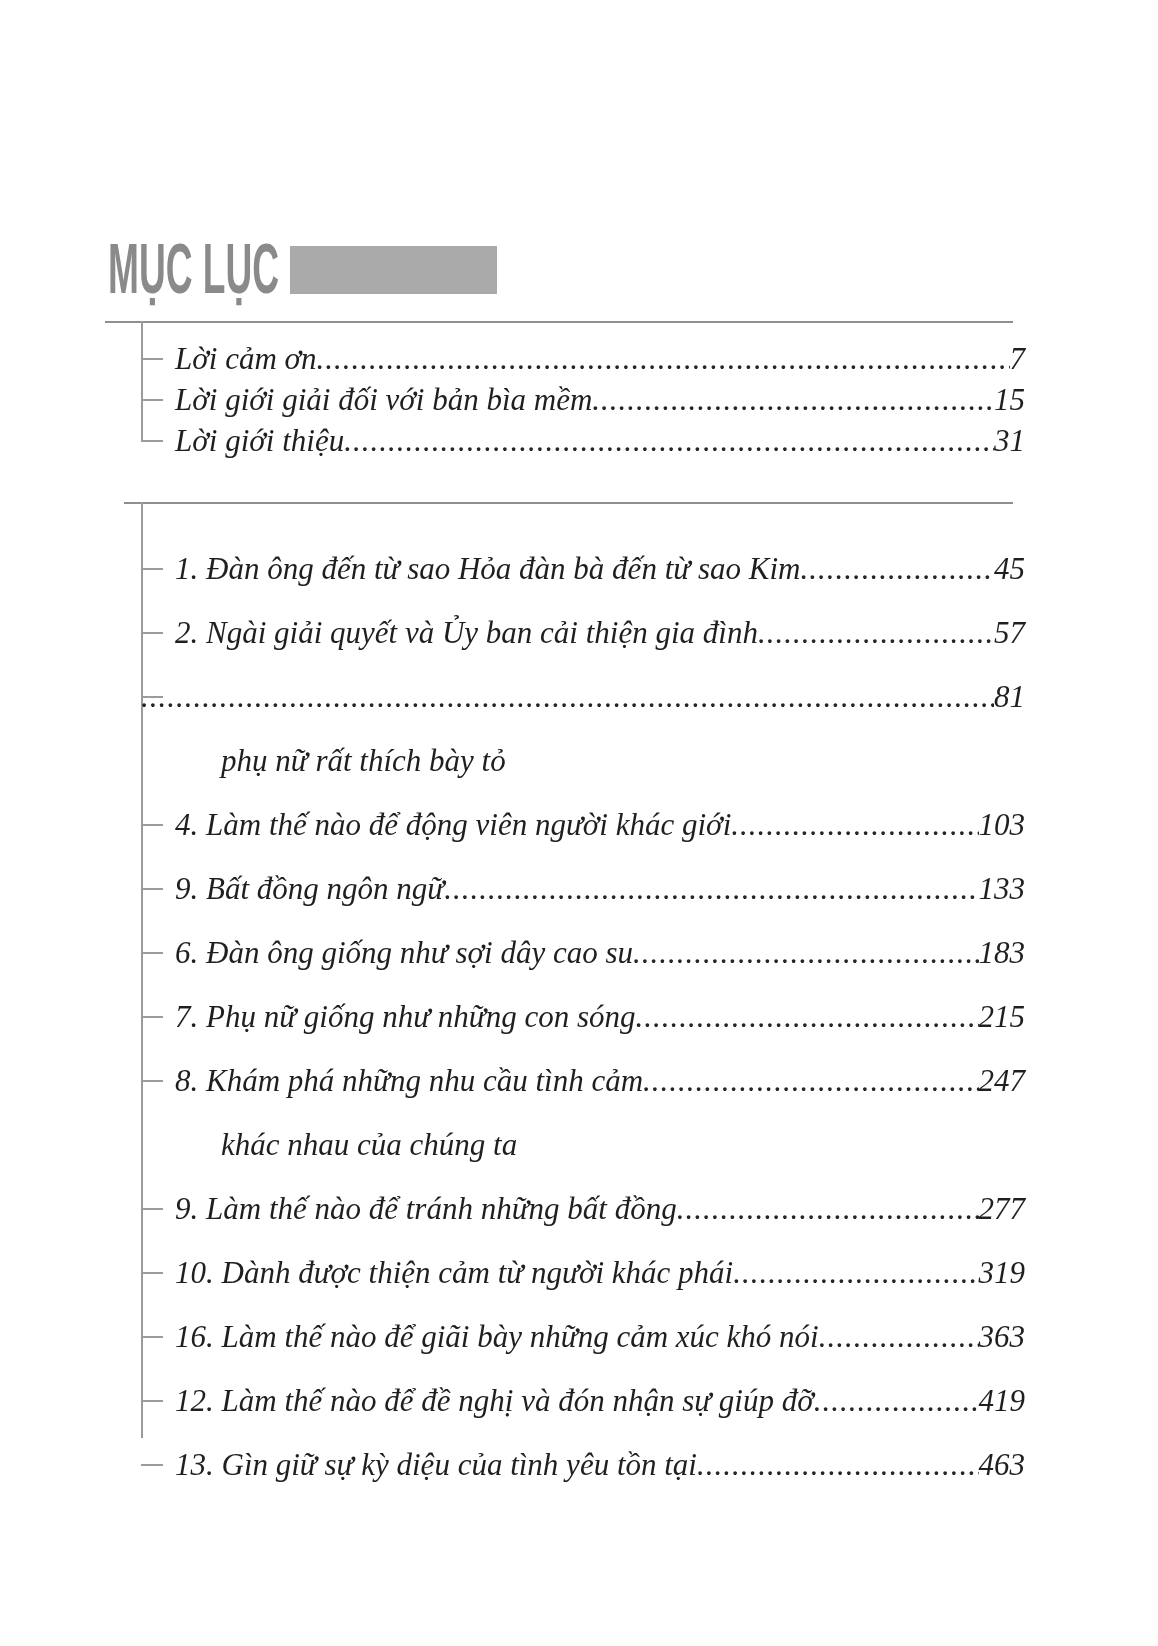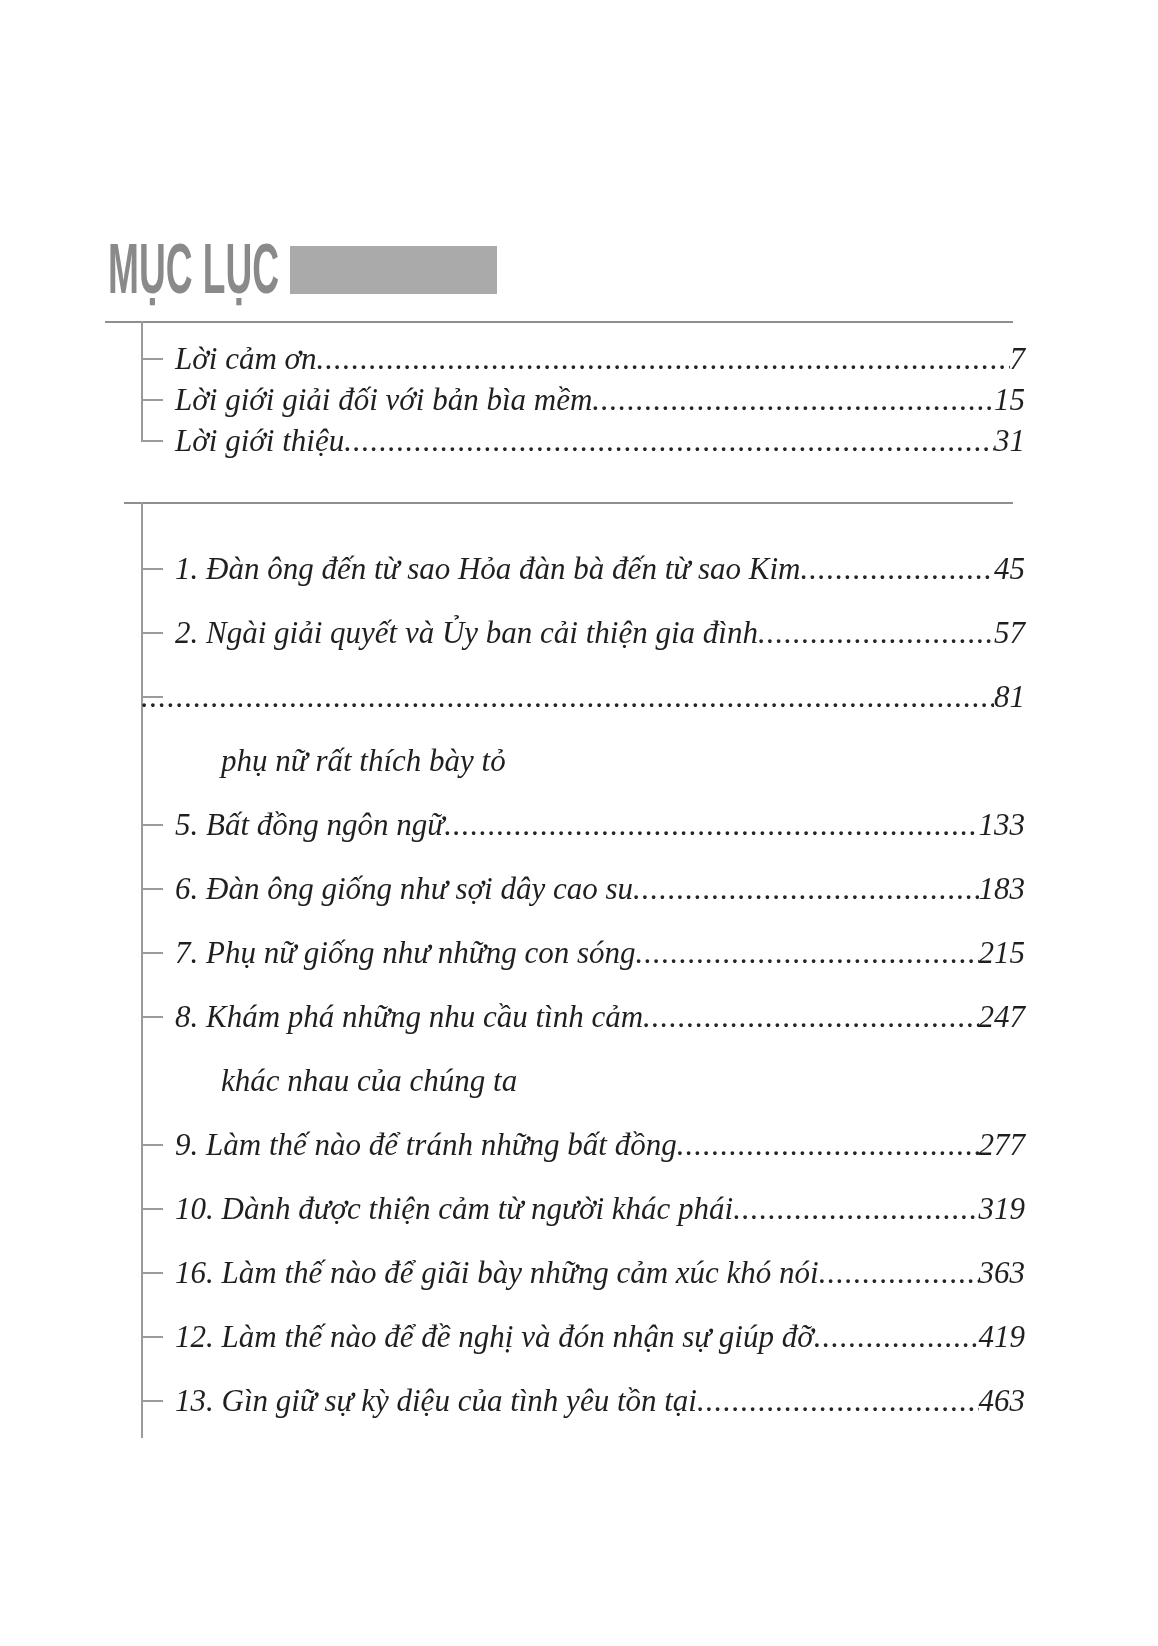--- a/index.html
+++ b/index.html
@@ -124,21 +124,27 @@
     <div class="row">
       <span class="tick"></span>
       <span class="dots"></span>
       <span class="pg">81</span>
     </div>
     <div class="row cont">
       <span class="lbl">phụ nữ rất thích bày tỏ</span>
     </div>
     <div class="row">
       <span class="tick"></span>
-      <span class="lbl">5. Bất đồng ngôn ngữ</span>
+      <span class="lbl">4. Làm thế nào để động viên người khác giới</span>
+      <span class="dots"></span>
+      <span class="pg">103</span>
+    </div>
+    <div class="row">
+      <span class="tick"></span>
+      <span class="lbl">9. Bất đồng ngôn ngữ</span>
       <span class="dots"></span>
       <span class="pg">133</span>
     </div>
     <div class="row">
       <span class="tick"></span>
       <span class="lbl">6. Đàn ông giống như sợi dây cao su</span>
       <span class="dots"></span>
       <span class="pg">183</span>
     </div>
     <div class="row">

